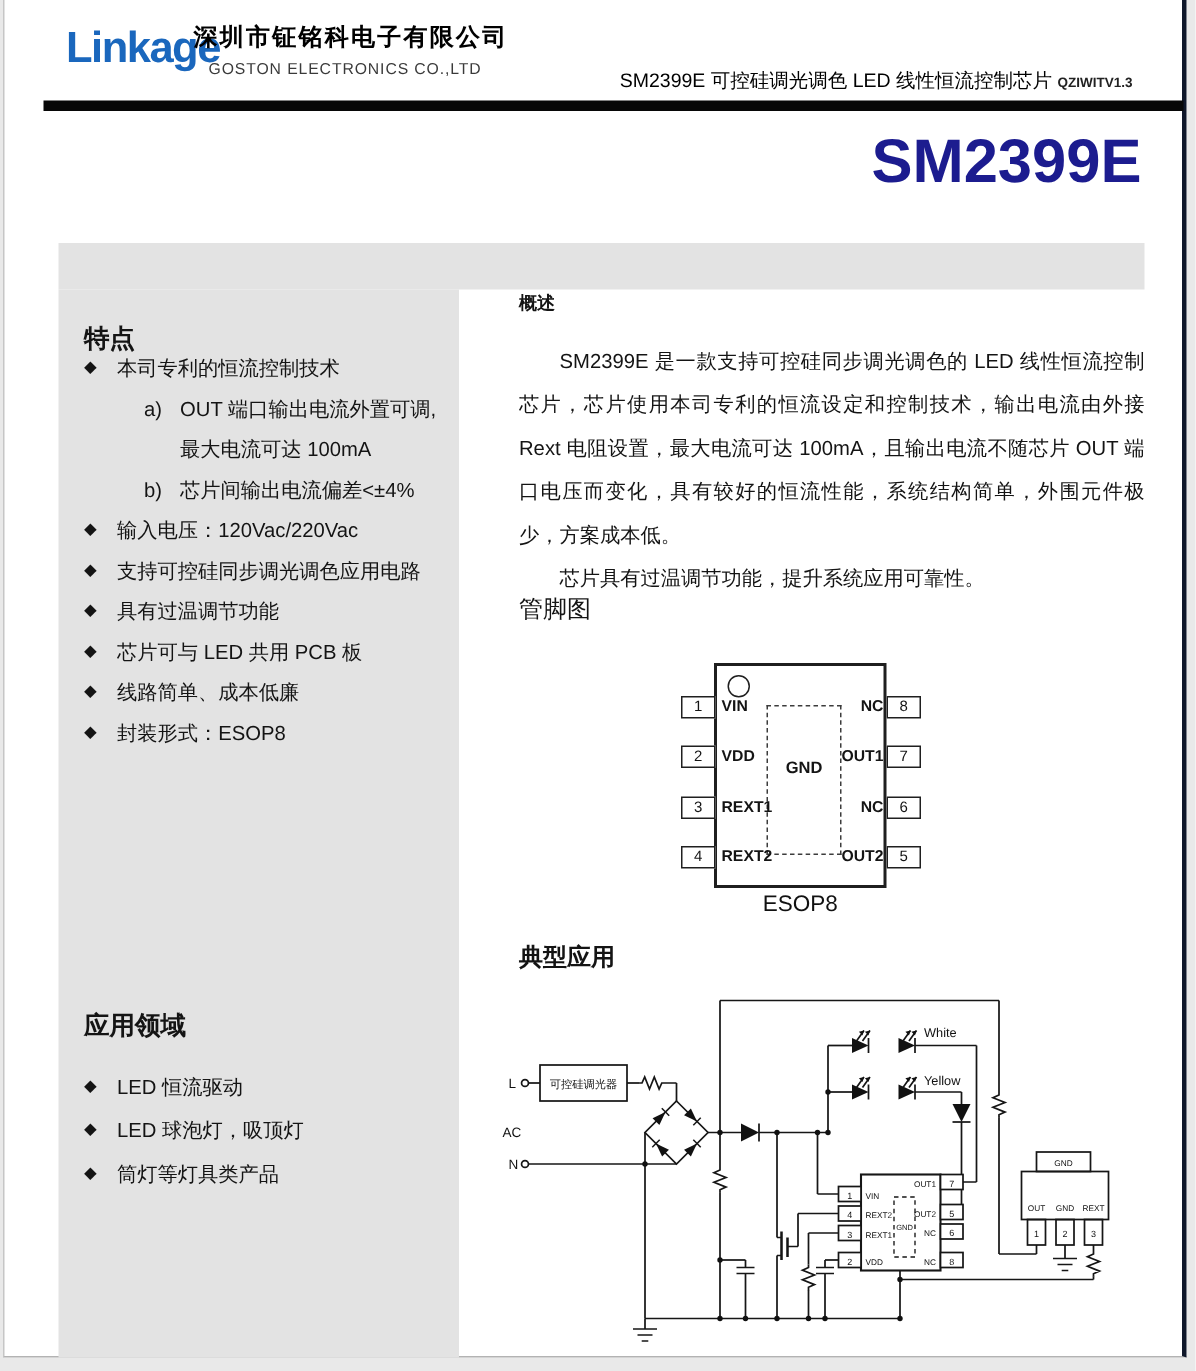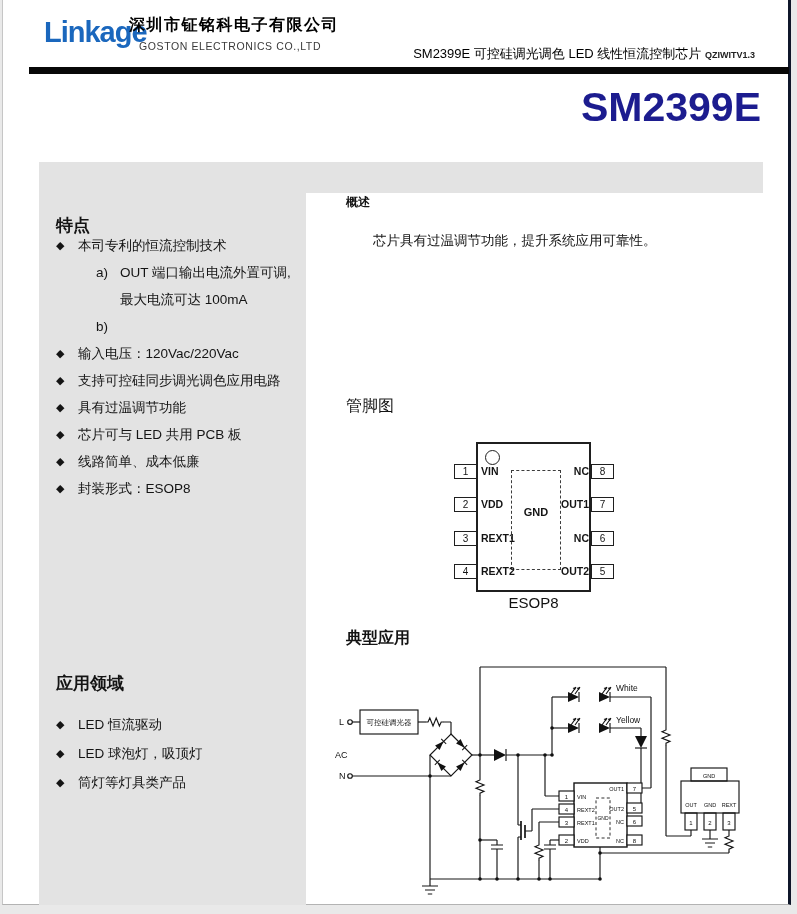--- a/index.html
+++ b/index.html
@@ -75,20 +75,21 @@
     <div class="frow">
       <span class="blt">◆</span>
       <span class="ftx">本司专利的恒流控制技术</span>
     </div>
     <div class="srow">
       <span class="slb">a)</span>
       <span class="stx">OUT 端口输出电流外置可调,最大电流可达 100mA</span>
     </div>
     <div class="srow">
       <span class="slb">b)</span>
+      <span class="stx">芯片间输出电流偏差&lt;±4%</span>
     </div>
     <div class="frow">
       <span class="blt">◆</span>
       <span class="ftx">输入电压：120Vac/220Vac</span>
     </div>
     <div class="frow">
       <span class="blt">◆</span>
       <span class="ftx">支持可控硅同步调光调色应用电路</span>
     </div>
     <div class="frow">
@@ -120,20 +121,21 @@
       <span class="ftx">LED 球泡灯，吸顶灯</span>
     </div>
     <div class="frow">
       <span class="blt">◆</span>
       <span class="ftx">筒灯等灯具类产品</span>
     </div>
   </div>
 
   <div class="abs h-ov">概述</div>
   <div class="abs ovtext">
+    <p>SM2399E 是一款支持可控硅同步调光调色的 LED 线性恒流控制芯片，芯片使用本司专利的恒流设定和控制技术，输出电流由外接 Rext 电阻设置，最大电流可达 100mA，且输出电流不随芯片 OUT 端口电压而变化，具有较好的恒流性能，系统结构简单，外围元件极少，方案成本低。</p>
     <p>芯片具有过温调节功能，提升系统应用可靠性。</p>
   </div>
 
   <div class="abs h-pin">管脚图</div>
   <div class="abs icbody"></div>
   <div class="abs icdot"></div>
   <div class="abs icpad"></div>
   <div class="abs icpadlbl">GND</div>
 
   <div class="abs pinbox" style="left:451px;top:464px;">1</div>

